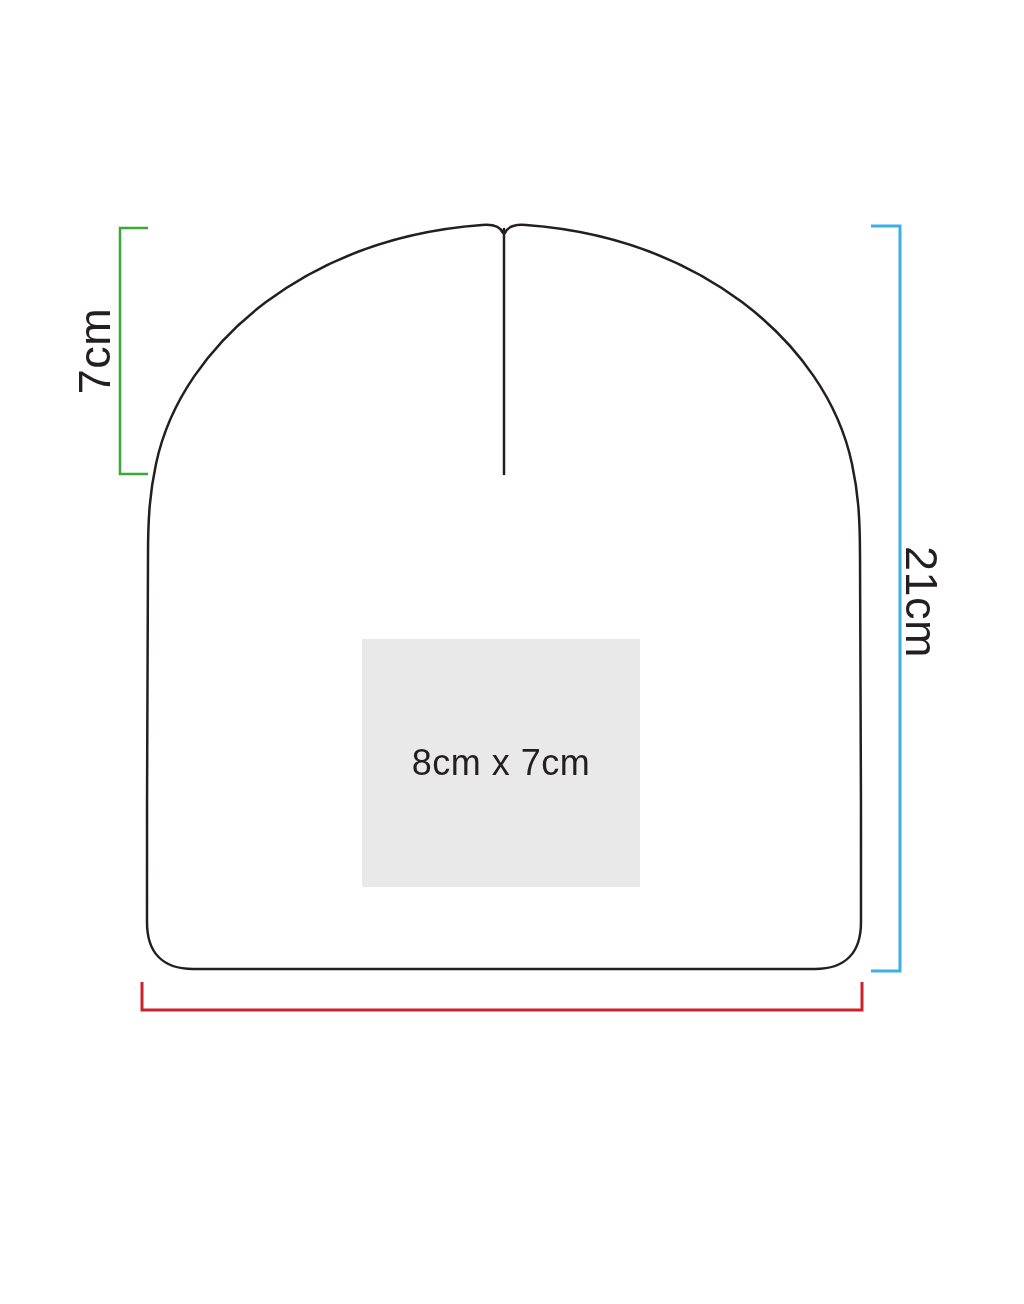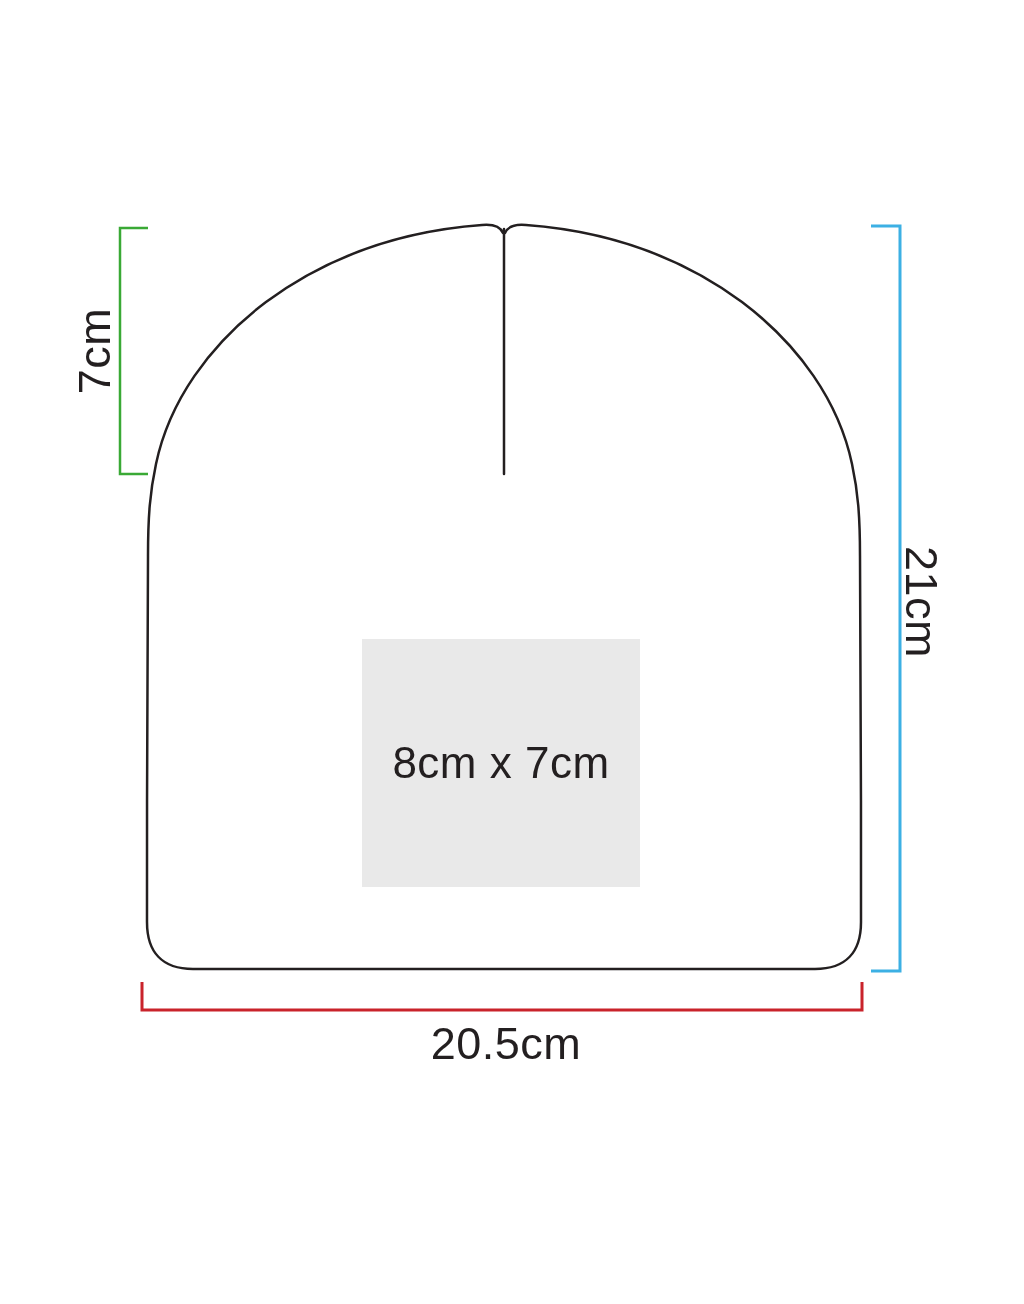--- a/index.html
+++ b/index.html
@@ -42,21 +42,21 @@
   }
   .label-width {
     left: 506px;
     top: 1043px;
     transform: translate(-50%, -50%);
   }
   .label-print-area {
     left: 501px;
     top: 763px;
     transform: translate(-50%, -50%);
-    font-size: 44px;
+    font-size: 36px;
   }
 </style>
 </head>
 <body>
 
 <div class="canvas">
 
   <svg class="diagram-svg" viewBox="0 0 1024 1304">
 
     <path d="M 503,233
@@ -82,17 +82,16 @@
 
     <polyline points="871,226 900,226 900,971 871,971" fill="none" stroke-width="3" stroke="#3cb0e4"></polyline>
 
     <polyline points="142,982 142,1010 862,1010 862,982" fill="none" stroke-width="3" stroke="#c9232b"></polyline>
   </svg>
 
   <div class="dim-label label-seam">7cm</div>
 
   <div class="dim-label label-height">21cm</div>
 
-  <div class="dim-label label-width">20.5cm</div>
 
   <div class="dim-label label-print-area">8cm x 7cm</div>
 
 </div>
 
 </body></html>

